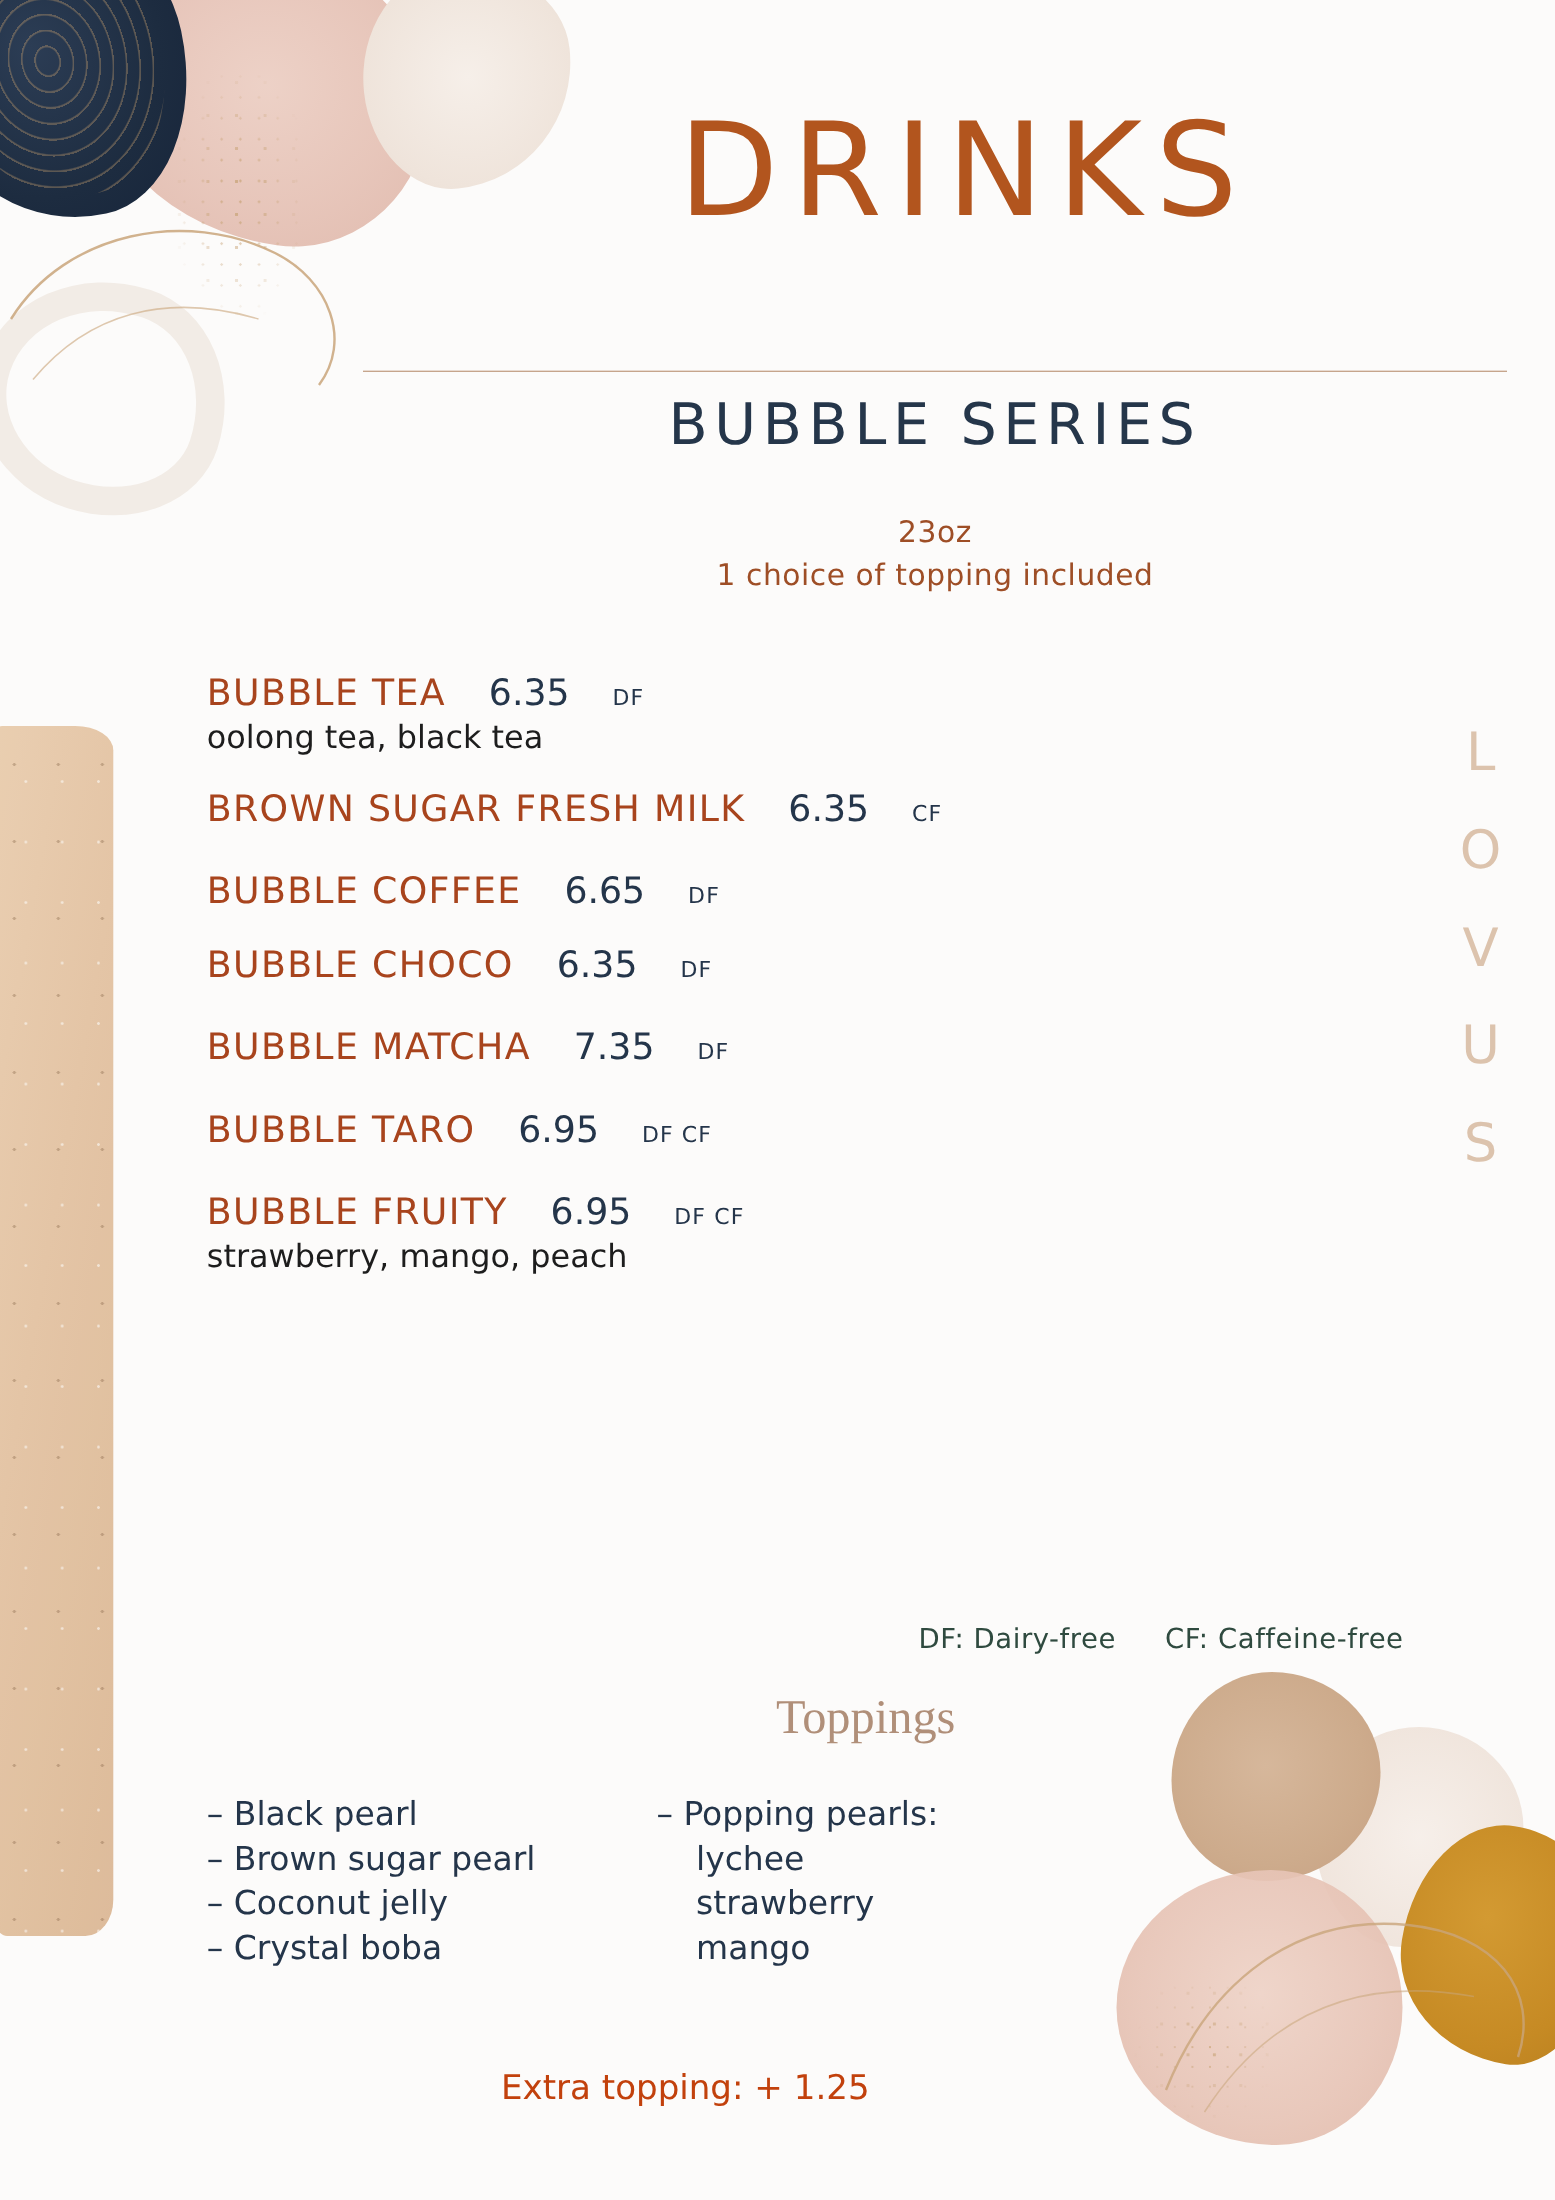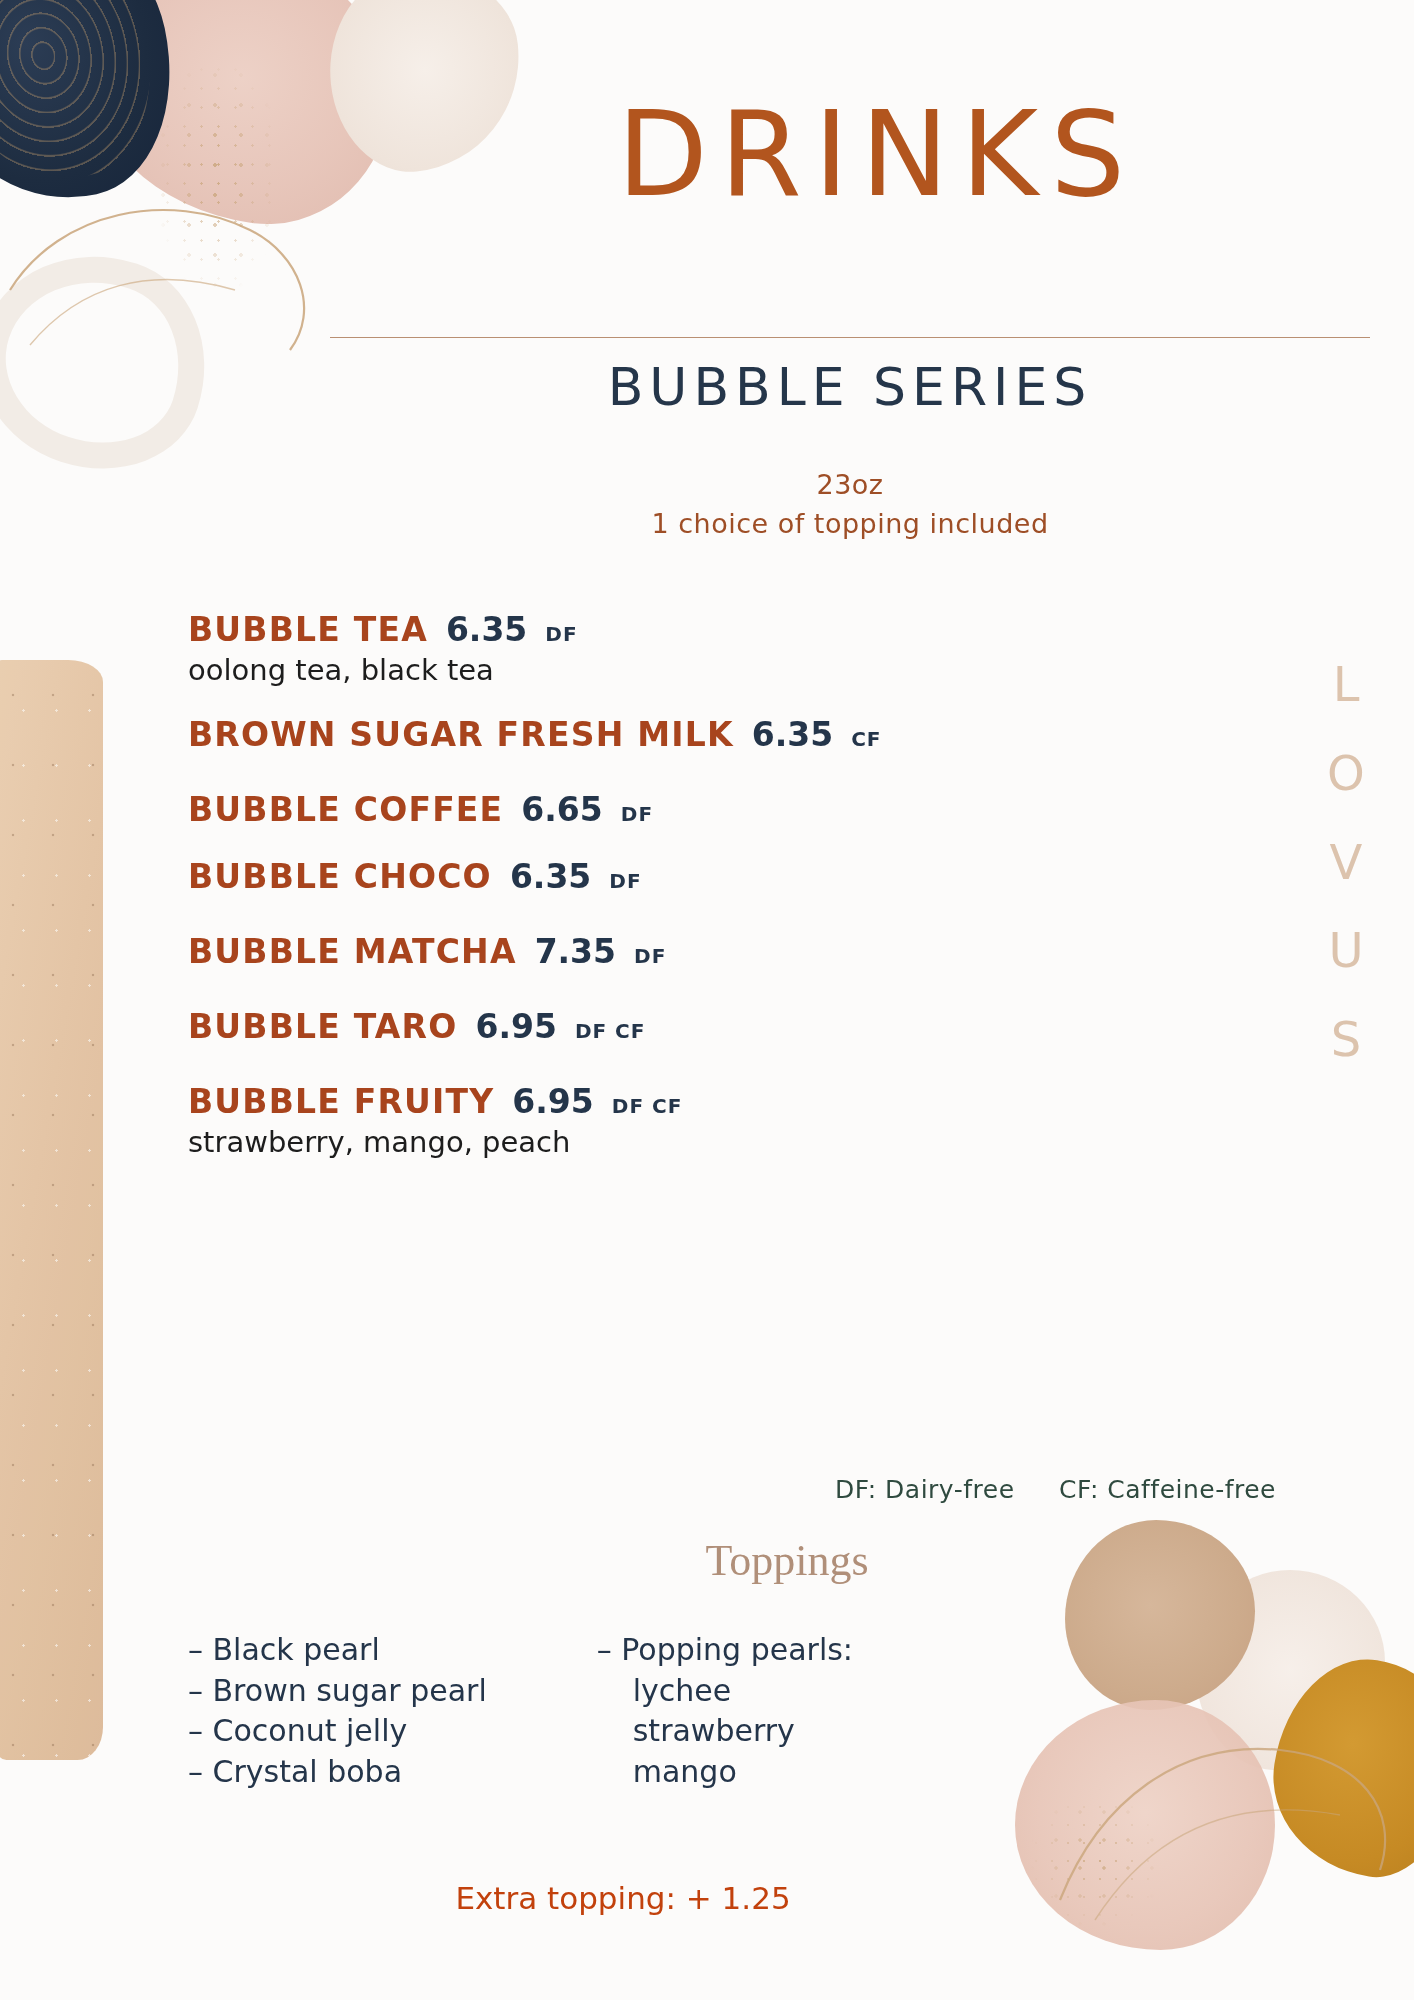--- a/index.html
+++ b/index.html
@@ -179,22 +179,21 @@
     line-height: 1.45;
     font-family: "DejaVu Sans", sans-serif;
   }
   .size-note div { letter-spacing: .5px; }
 
   .items { position: absolute; left: 188px; right: 120px; top: 610px; }
   .item { margin-bottom: 22px; }
   .item-line {
     display: flex;
     align-items: baseline;
-    gap: 18px;
-    font-weight: bold;
+    gap: 39px;
   }
   .item-name {
     color: #a8441d;
     font-size: 33px;
     letter-spacing: 1.2px;
     font-family: "DejaVu Sans", sans-serif;
     white-space: nowrap;
   }
   .item-price {
     color: #24354a;

